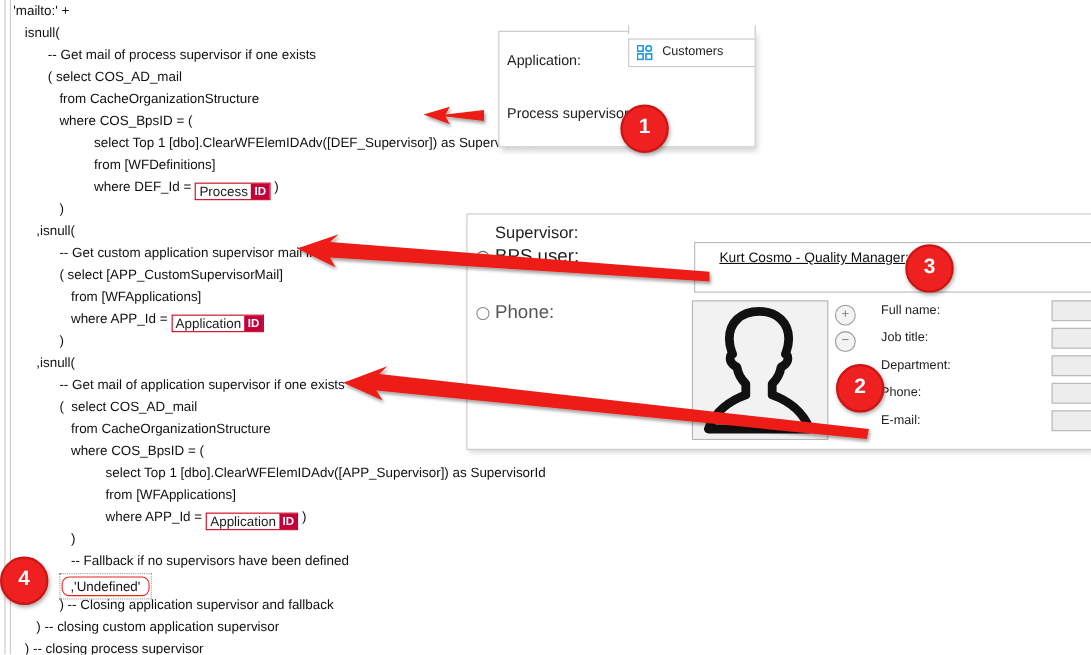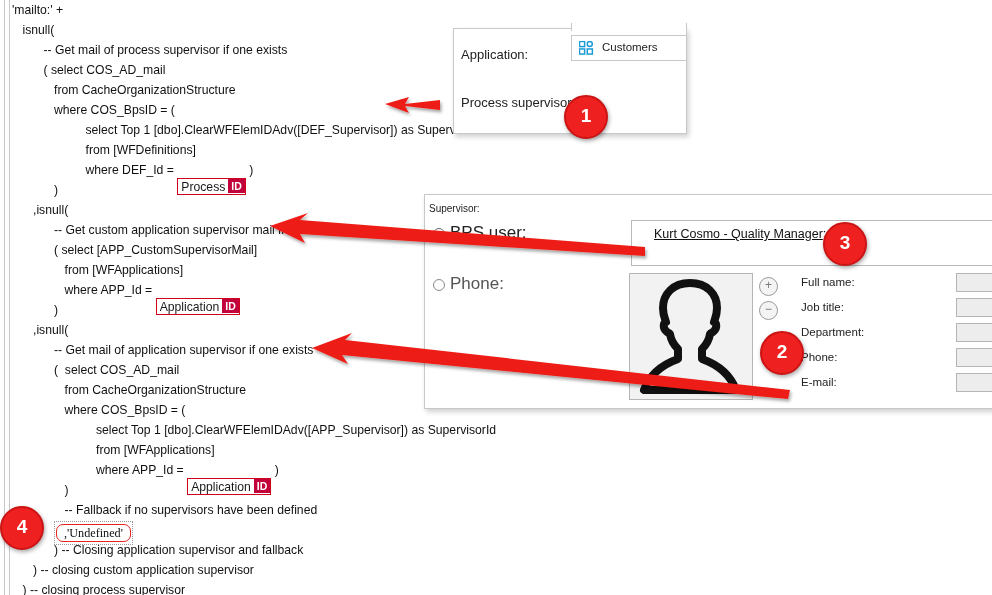--- a/index.html
+++ b/index.html
@@ -28,42 +28,41 @@
   
   .chip{
     display:inline-block;
     border:1.4px solid #d0021b;
     background:#ffffff;
     padding:0 0 0 3px;
     line-height:14px;
     vertical-align:-2px;
     font-size:12.2px;
     position:relative;
-    top:15px;
+    top:2px;
   }
   .chip .tlabel{color:#1a1a1a;padding-right:3px;}
   .chip .tid{
     display:inline-block;
     background:#c2003b;
     color:#ffffff;
     font-size:10.5px;
     font-weight:bold;
     padding:1px 3px 1px 3px;
     line-height:12px;
     vertical-align:1px;
   }
 
   
   .undef-wrap{
     display:inline-block;
     border:1px dotted #9a9a9a;
     padding:1px;
     position:relative;
     top:1px;
-    font-family:Liberation Serif, serif;
   }
   .undef{
     display:inline-block;
     border:1.8px solid #e8241f;
     border-radius:7px;
     background:#ffffff;
     padding:0px 7px;
     line-height:16px;
     font-size:12.2px;
     color:#101010;
@@ -95,21 +94,21 @@
   #app-label{left:7px;top:18px;}
   #sup-value{left:117px;top:31px;width:114px;height:65px;}
   #sup-link{
     position:absolute;left:10px;top:6px;font-size:12.5px;color:#101010;
   }
   #sup-link u{text-decoration:underline;}
   #sup-label{left:7px;top:66px;}
 
   
   #panel-sup{left:424px;top:194px;width:568px;height:213px;}
-  #sup-title{position:absolute;left:4px;top:8px;font-size:10px;color:#222;}
+  #sup-title{position:absolute;left:25px;top:8px;font-size:15px;color:#222;}
   .radio-row{position:absolute;font-size:17px;color:#222;}
   .radio{
     display:inline-block;width:12px;height:12px;border-radius:50%;
     border:1px solid #8a8a8a;background:#fdfdfd;vertical-align:-2px;margin-right:5px;
     box-sizing:border-box;position:relative;
   }
   .radio.checked{border-color:#6d6d6d;}
   .radio.checked:after{
     content:"";position:absolute;left:2px;top:2px;width:6px;height:6px;border-radius:50%;
     background:#1e97e0;

